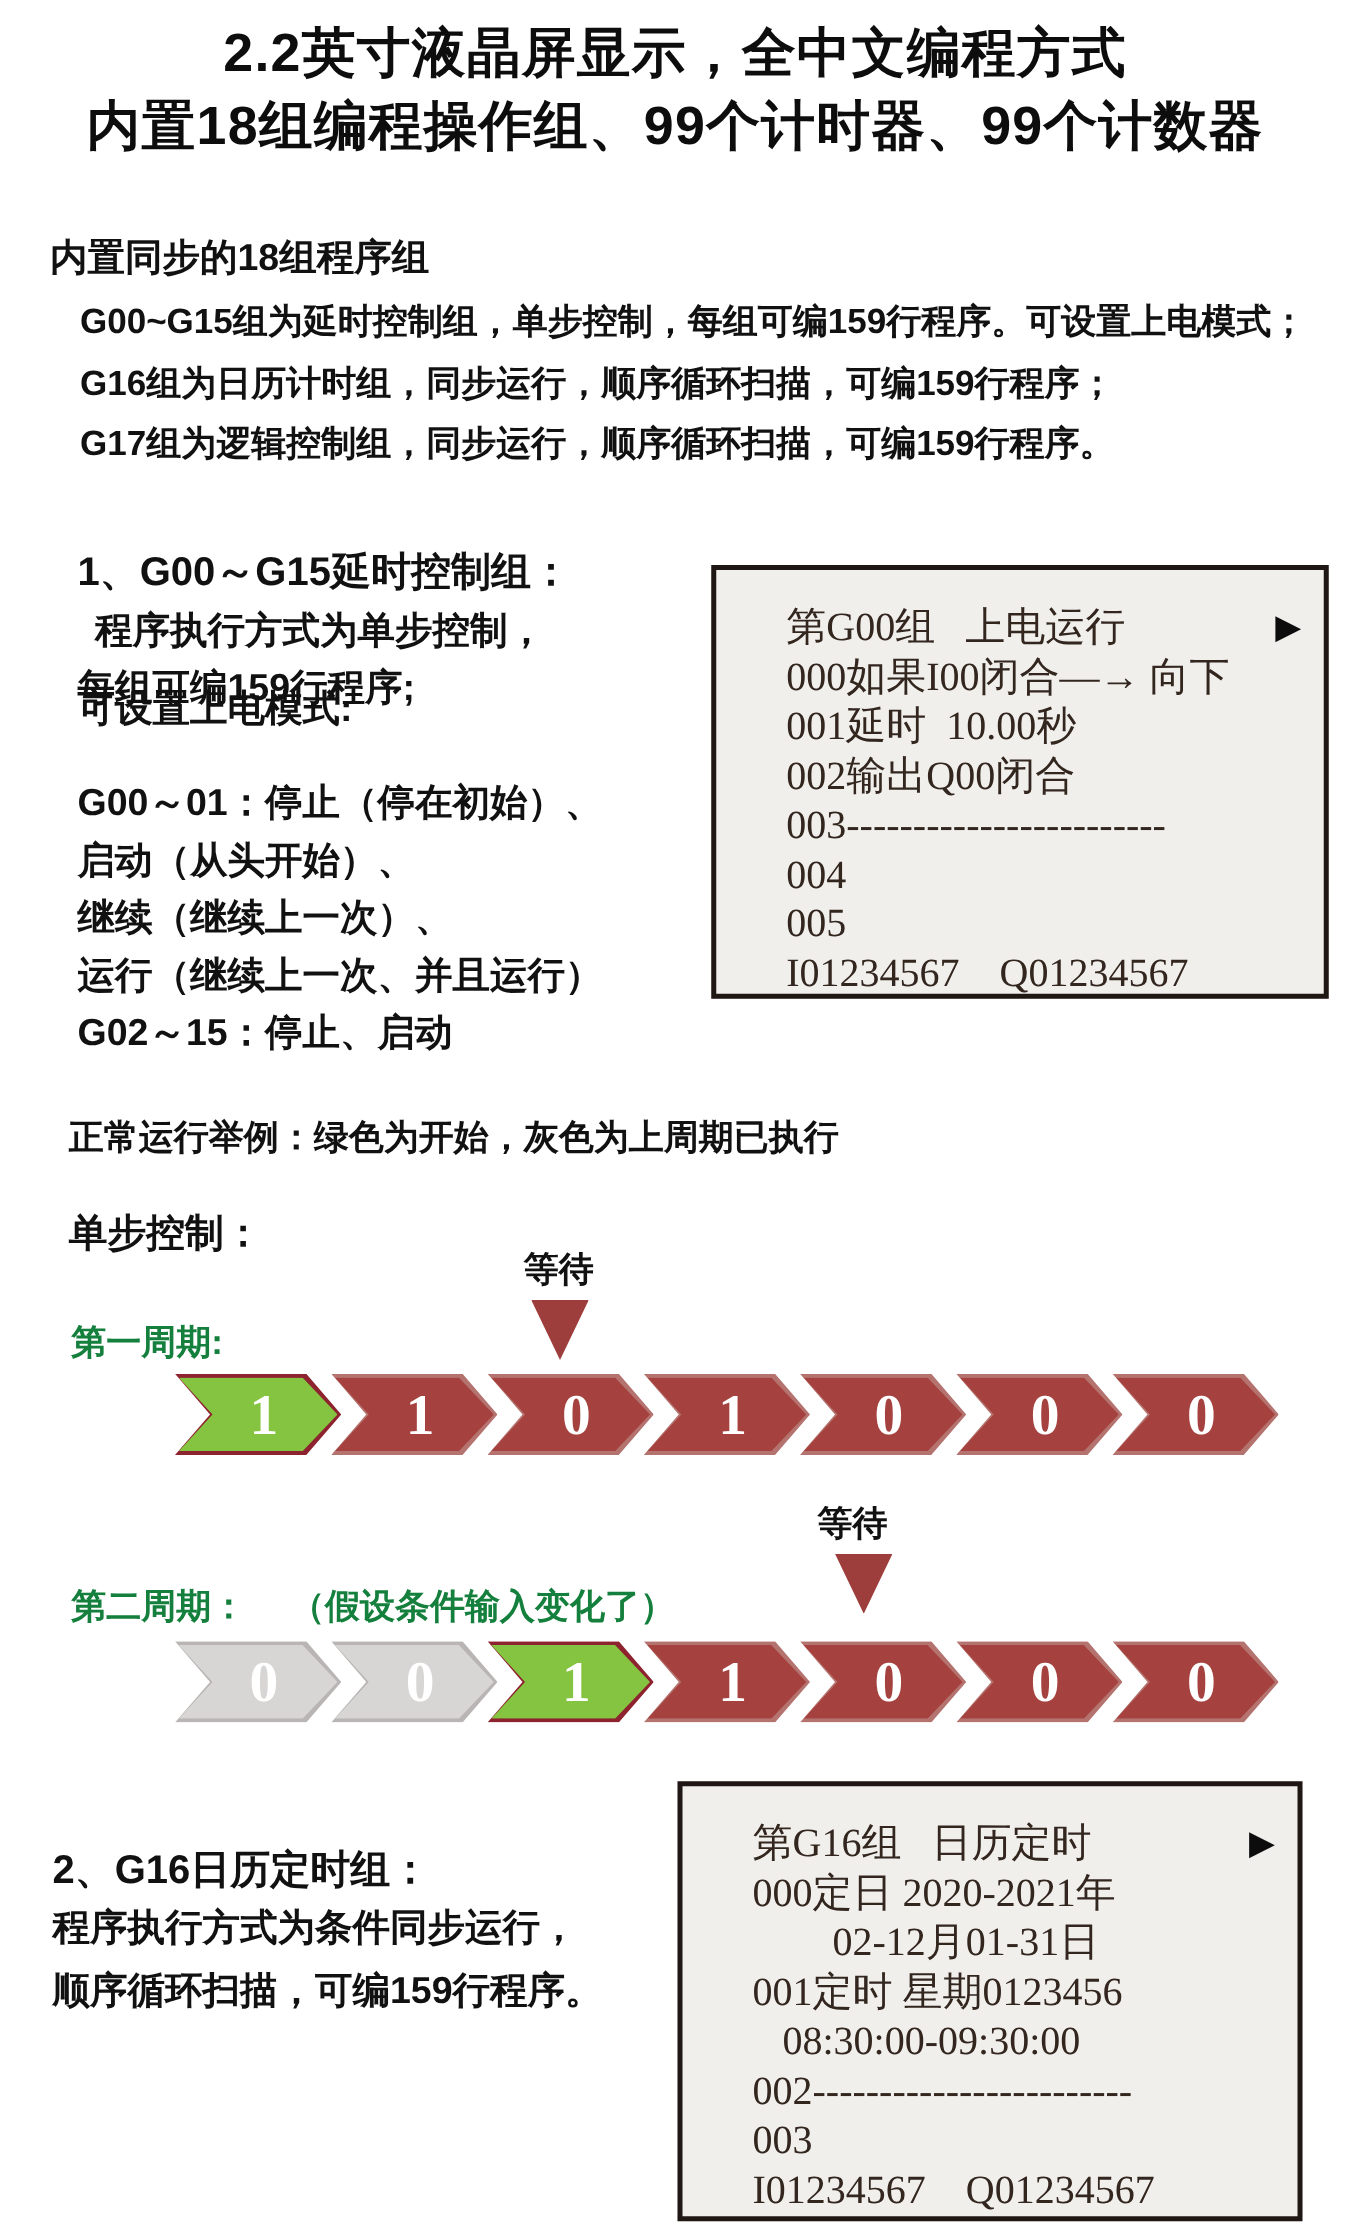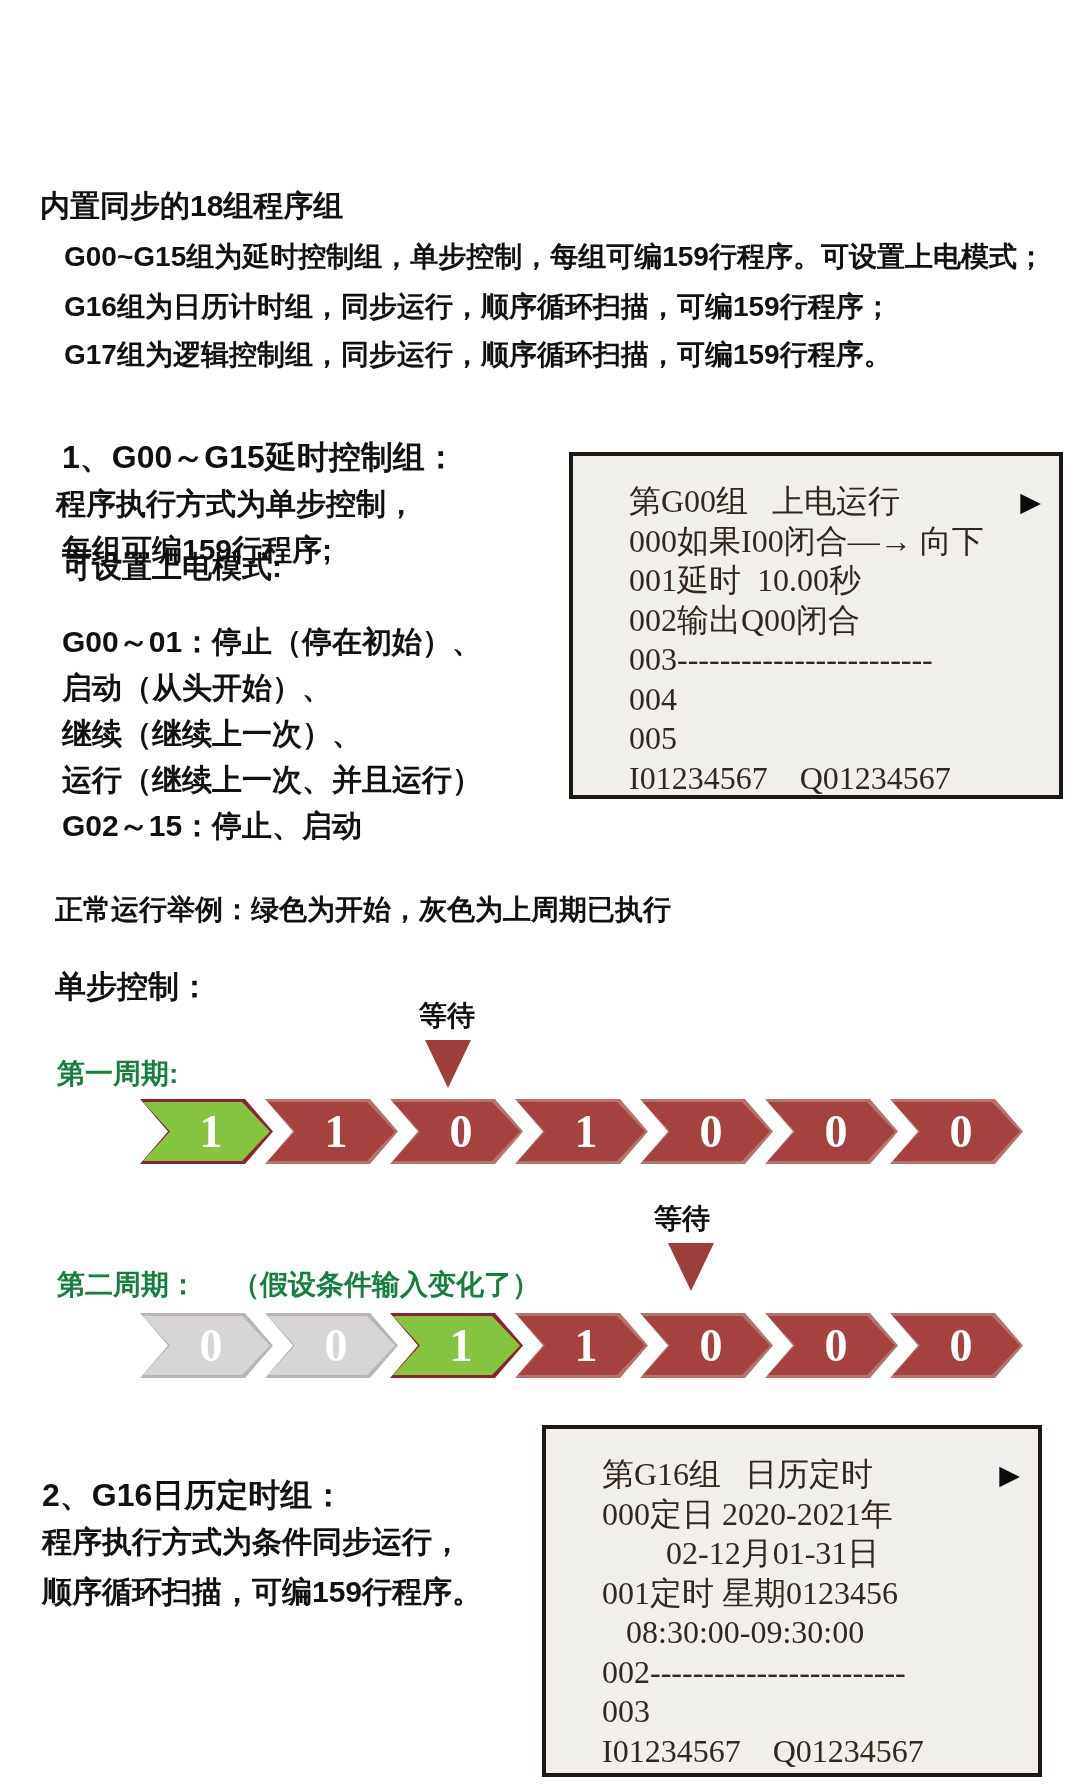--- a/index.html
+++ b/index.html
@@ -52,28 +52,32 @@
   .chev.red .chev-border{background:#b5736f;}
   .chev.red .chev-fill{background:#a5423f;}
   .chev.gray .chev-border{background:#b9b5b5;}
   .chev.gray .chev-fill{background:#d8d5d5;}
 </style>
 </head>
 <body>
 
 <div class="page">
 
+  <div class="abs main-title">
+    <div>2.2英寸液晶屏显示，全中文编程方式</div>
+    <div>内置18组编程操作组、99个计时器、99个计数器</div>
+  </div>
 
   <div class="abs intro-heading">内置同步的18组程序组</div>
   <div class="abs intro-line" style="top:238px;">G00~G15组为延时控制组，单步控制，每组可编159行程序。可设置上电模式；</div>
   <div class="abs intro-line" style="top:288px;">G16组为日历计时组，同步运行，顺序循环扫描，可编159行程序；</div>
   <div class="abs intro-line" style="top:336px;">G17组为逻辑控制组，同步运行，顺序循环扫描，可编159行程序。</div>
 
   <div class="abs sec-heading" style="left:62px;top:436px;">1、G00～G15延时控制组：</div>
-  <div class="abs sec-line" style="left:56px;top:484px;">程序执行方式为单步控制，</div>
+  <div class="abs sec-line" style="left:76px;top:484px;">程序执行方式为单步控制，</div>
   <div class="abs sec-line" style="left:62px;top:530px;">每组可编159行程序;</div>
   <div class="abs sec-line" style="left:62px;top:547px;">可设置上电模式:</div>
   <div class="abs sec-line" style="left:62px;top:622px;">G00～01：停止（停在初始）、</div>
   <div class="abs sec-line" style="left:62px;top:668px;">启动（从头开始）、</div>
   <div class="abs sec-line" style="left:62px;top:760px;">运行（继续上一次、并且运行）</div>
   <div class="abs sec-line" style="left:62px;top:714px;">继续（继续上一次）、</div>
   <div class="abs sec-line" style="left:62px;top:806px;">G02～15：停止、启动</div>
 
   <div class="abs lcd" style="left:535px;top:452px;width:494px;height:347px;margin-left:34px;">
     <div class="lcd-line lcd-head">

